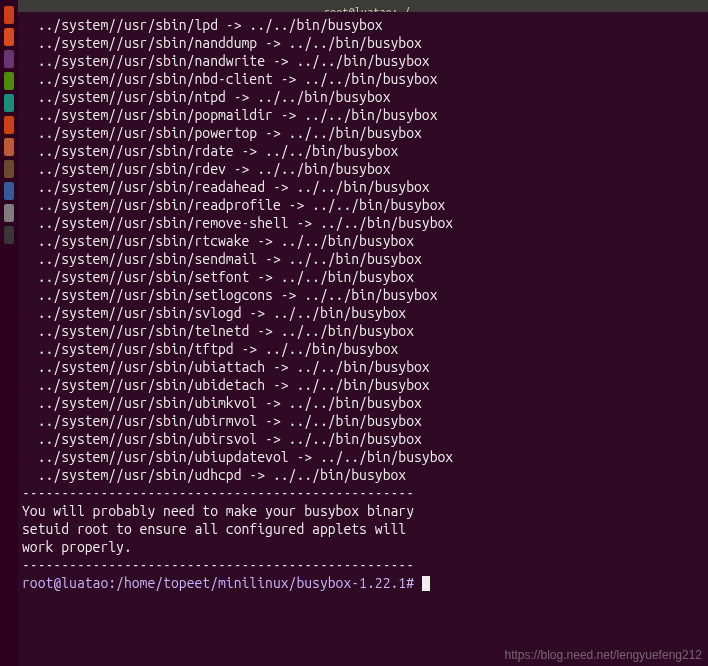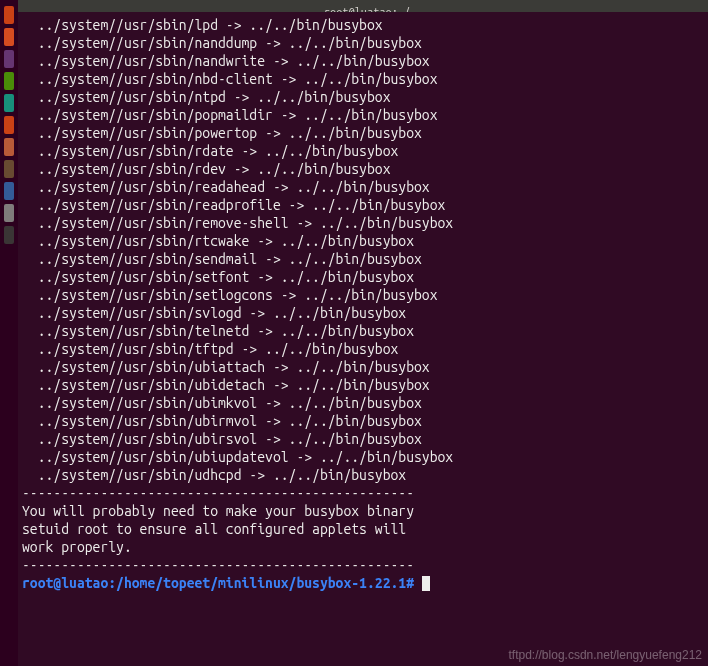--- a/index.html
+++ b/index.html
@@ -69,22 +69,21 @@
     bottom: 0;
     background: #300a24;
     color: #eeeeec;
     font-size: 14px;
     line-height: 18px;
     padding: 4px 0 16px 4px;
     white-space: pre;
     overflow: hidden;
   }
   .prompt {
-    color: #3b82f6;
-    font-weight: bold;
+    color: #c4b5fd;
   }
   .cursor {
     display: inline-block;
     width: 8px;
     height: 15px;
     background: #eeeeec;
     vertical-align: text-bottom;
   }
   .watermark {
     position: absolute;
@@ -116,14 +115,14 @@
       <div class="dot" style="background: rgb(60, 59, 55);"></div>
     </div>
 
   <div class="titlebar">
     <span class="term-icon"></span>
     <span>root@luatao: /</span>
   </div>
 
   <div class="terminal" id="terminal"><div>  ../system//usr/sbin/lpd -&gt; ../../bin/busybox</div><div>  ../system//usr/sbin/nanddump -&gt; ../../bin/busybox</div><div>  ../system//usr/sbin/nandwrite -&gt; ../../bin/busybox</div><div>  ../system//usr/sbin/nbd-client -&gt; ../../bin/busybox</div><div>  ../system//usr/sbin/ntpd -&gt; ../../bin/busybox</div><div>  ../system//usr/sbin/popmaildir -&gt; ../../bin/busybox</div><div>  ../system//usr/sbin/powertop -&gt; ../../bin/busybox</div><div>  ../system//usr/sbin/rdate -&gt; ../../bin/busybox</div><div>  ../system//usr/sbin/rdev -&gt; ../../bin/busybox</div><div>  ../system//usr/sbin/readahead -&gt; ../../bin/busybox</div><div>  ../system//usr/sbin/readprofile -&gt; ../../bin/busybox</div><div>  ../system//usr/sbin/remove-shell -&gt; ../../bin/busybox</div><div>  ../system//usr/sbin/rtcwake -&gt; ../../bin/busybox</div><div>  ../system//usr/sbin/sendmail -&gt; ../../bin/busybox</div><div>  ../system//usr/sbin/setfont -&gt; ../../bin/busybox</div><div>  ../system//usr/sbin/setlogcons -&gt; ../../bin/busybox</div><div>  ../system//usr/sbin/svlogd -&gt; ../../bin/busybox</div><div>  ../system//usr/sbin/telnetd -&gt; ../../bin/busybox</div><div>  ../system//usr/sbin/tftpd -&gt; ../../bin/busybox</div><div>  ../system//usr/sbin/ubiattach -&gt; ../../bin/busybox</div><div>  ../system//usr/sbin/ubidetach -&gt; ../../bin/busybox</div><div>  ../system//usr/sbin/ubimkvol -&gt; ../../bin/busybox</div><div>  ../system//usr/sbin/ubirmvol -&gt; ../../bin/busybox</div><div>  ../system//usr/sbin/ubirsvol -&gt; ../../bin/busybox</div><div>  ../system//usr/sbin/ubiupdatevol -&gt; ../../bin/busybox</div><div>  ../system//usr/sbin/udhcpd -&gt; ../../bin/busybox</div><div></div><div></div><div>--------------------------------------------------</div><div>You will probably need to make your busybox binary</div><div>setuid root to ensure all configured applets will</div><div>work properly.</div><div>--------------------------------------------------</div><div></div><div><span class="prompt">root@luatao:/home/topeet/minilinux/busybox-1.22.1# </span><span class="cursor"></span></div></div>
 
-  <div class="watermark">tftpd://blog.csdn.net/lengyuefeng212</div>
+  <div class="watermark">https://blog.need.net/lengyuefeng212</div>
 </div>
 
 </body></html>

